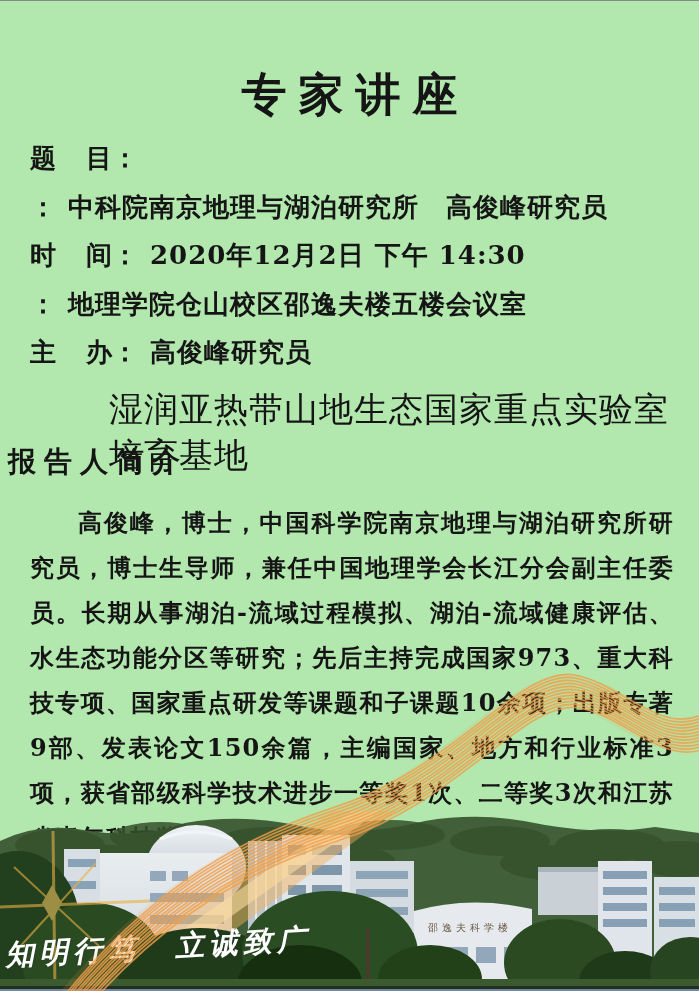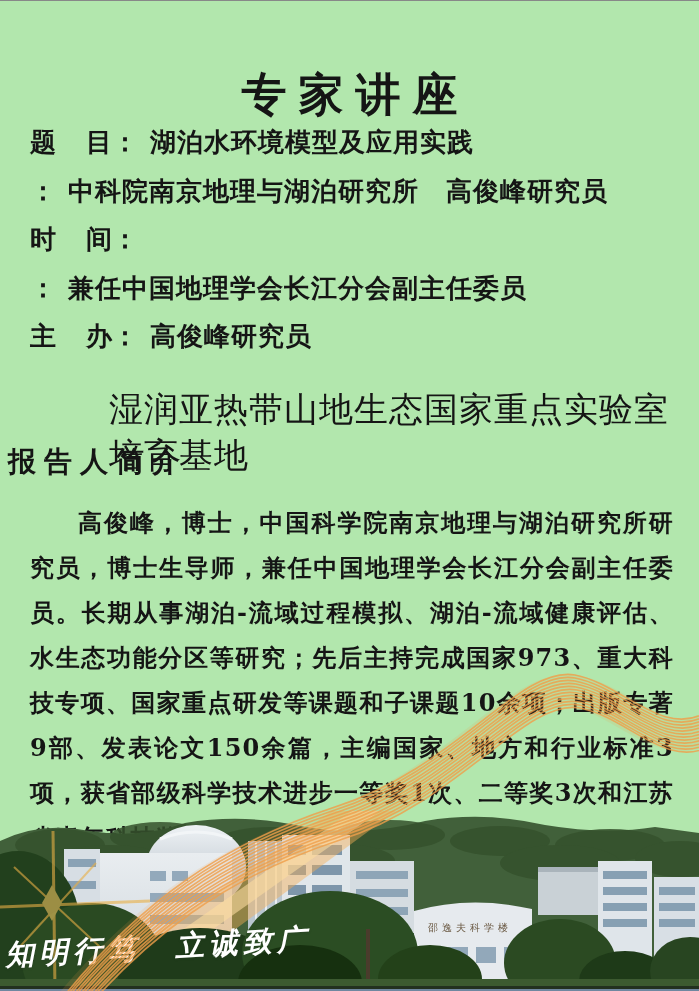--- a/index.html
+++ b/index.html
@@ -5,21 +5,21 @@
   html,body{margin:0;padding:0;background:#888;}
   .poster{
     position:relative;width:699px;height:991px;margin:1px auto;
     background:#b2e7ad;overflow:hidden;color:#151515;
     font-family:"DejaVu Serif","Liberation Serif",serif;
   }
   .title{
     position:absolute;top:64px;left:0;width:100%;text-align:center;
     font-size:45px;font-weight:bold;letter-spacing:12px;text-indent:12px;
   }
-  .info{position:absolute;top:124px;left:30px;width:645px;}
+  .info{position:absolute;top:140px;left:30px;width:645px;}
   .info-row{display:flex;align-items:baseline;height:48.5px;font-size:26px;font-weight:600;}
   .info-label{
     display:inline-block;width:82px;flex:0 0 82px;
     text-align:justify;text-align-last:justify;
   }
   .info-colon{flex:0 0 auto;margin-right:12px;}
   .info-value{letter-spacing:1px;white-space:nowrap;}
   .host2{position:absolute;top:386px;left:109px;font-size:34px;font-weight:400;letter-spacing:1px;}
   .section-heading{
     position:absolute;top:442px;left:0;width:100%;
@@ -46,33 +46,33 @@
 <body>
 
 <div class="poster">
 
   <div class="title">专家讲座</div>
 
   <div class="info">
     <div class="info-row">
       <span class="info-label">题目</span>
         <span class="info-colon">：</span>
-        <span class="info-value">湖泊水环境模型及应用实践</span>
     </div>
     <div class="info-row">
         <span class="info-colon">：</span>
         <span class="info-value">中科院南京地理与湖泊研究所　高俊峰研究员</span>
     </div>
     <div class="info-row">
       <span class="info-label">时间</span>
         <span class="info-colon">：</span>
-    </div>
-    <div class="info-row">
-        <span class="info-colon">：</span>
-        <span class="info-value">兼任中国地理学会长江分会副主任委员</span>
+        <span class="info-value">2020年12月2日 下午 14:30</span>
+    </div>
+    <div class="info-row">
+        <span class="info-colon">：</span>
+        <span class="info-value">地理学院仓山校区邵逸夫楼五楼会议室</span>
     </div>
     <div class="info-row">
       <span class="info-label">主办</span>
         <span class="info-colon">：</span>
         <span class="info-value">高俊峰研究员</span>
     </div>
   </div>
 
   <div class="host2">湿润亚热带山地生态国家重点实验室培育基地</div>
 

